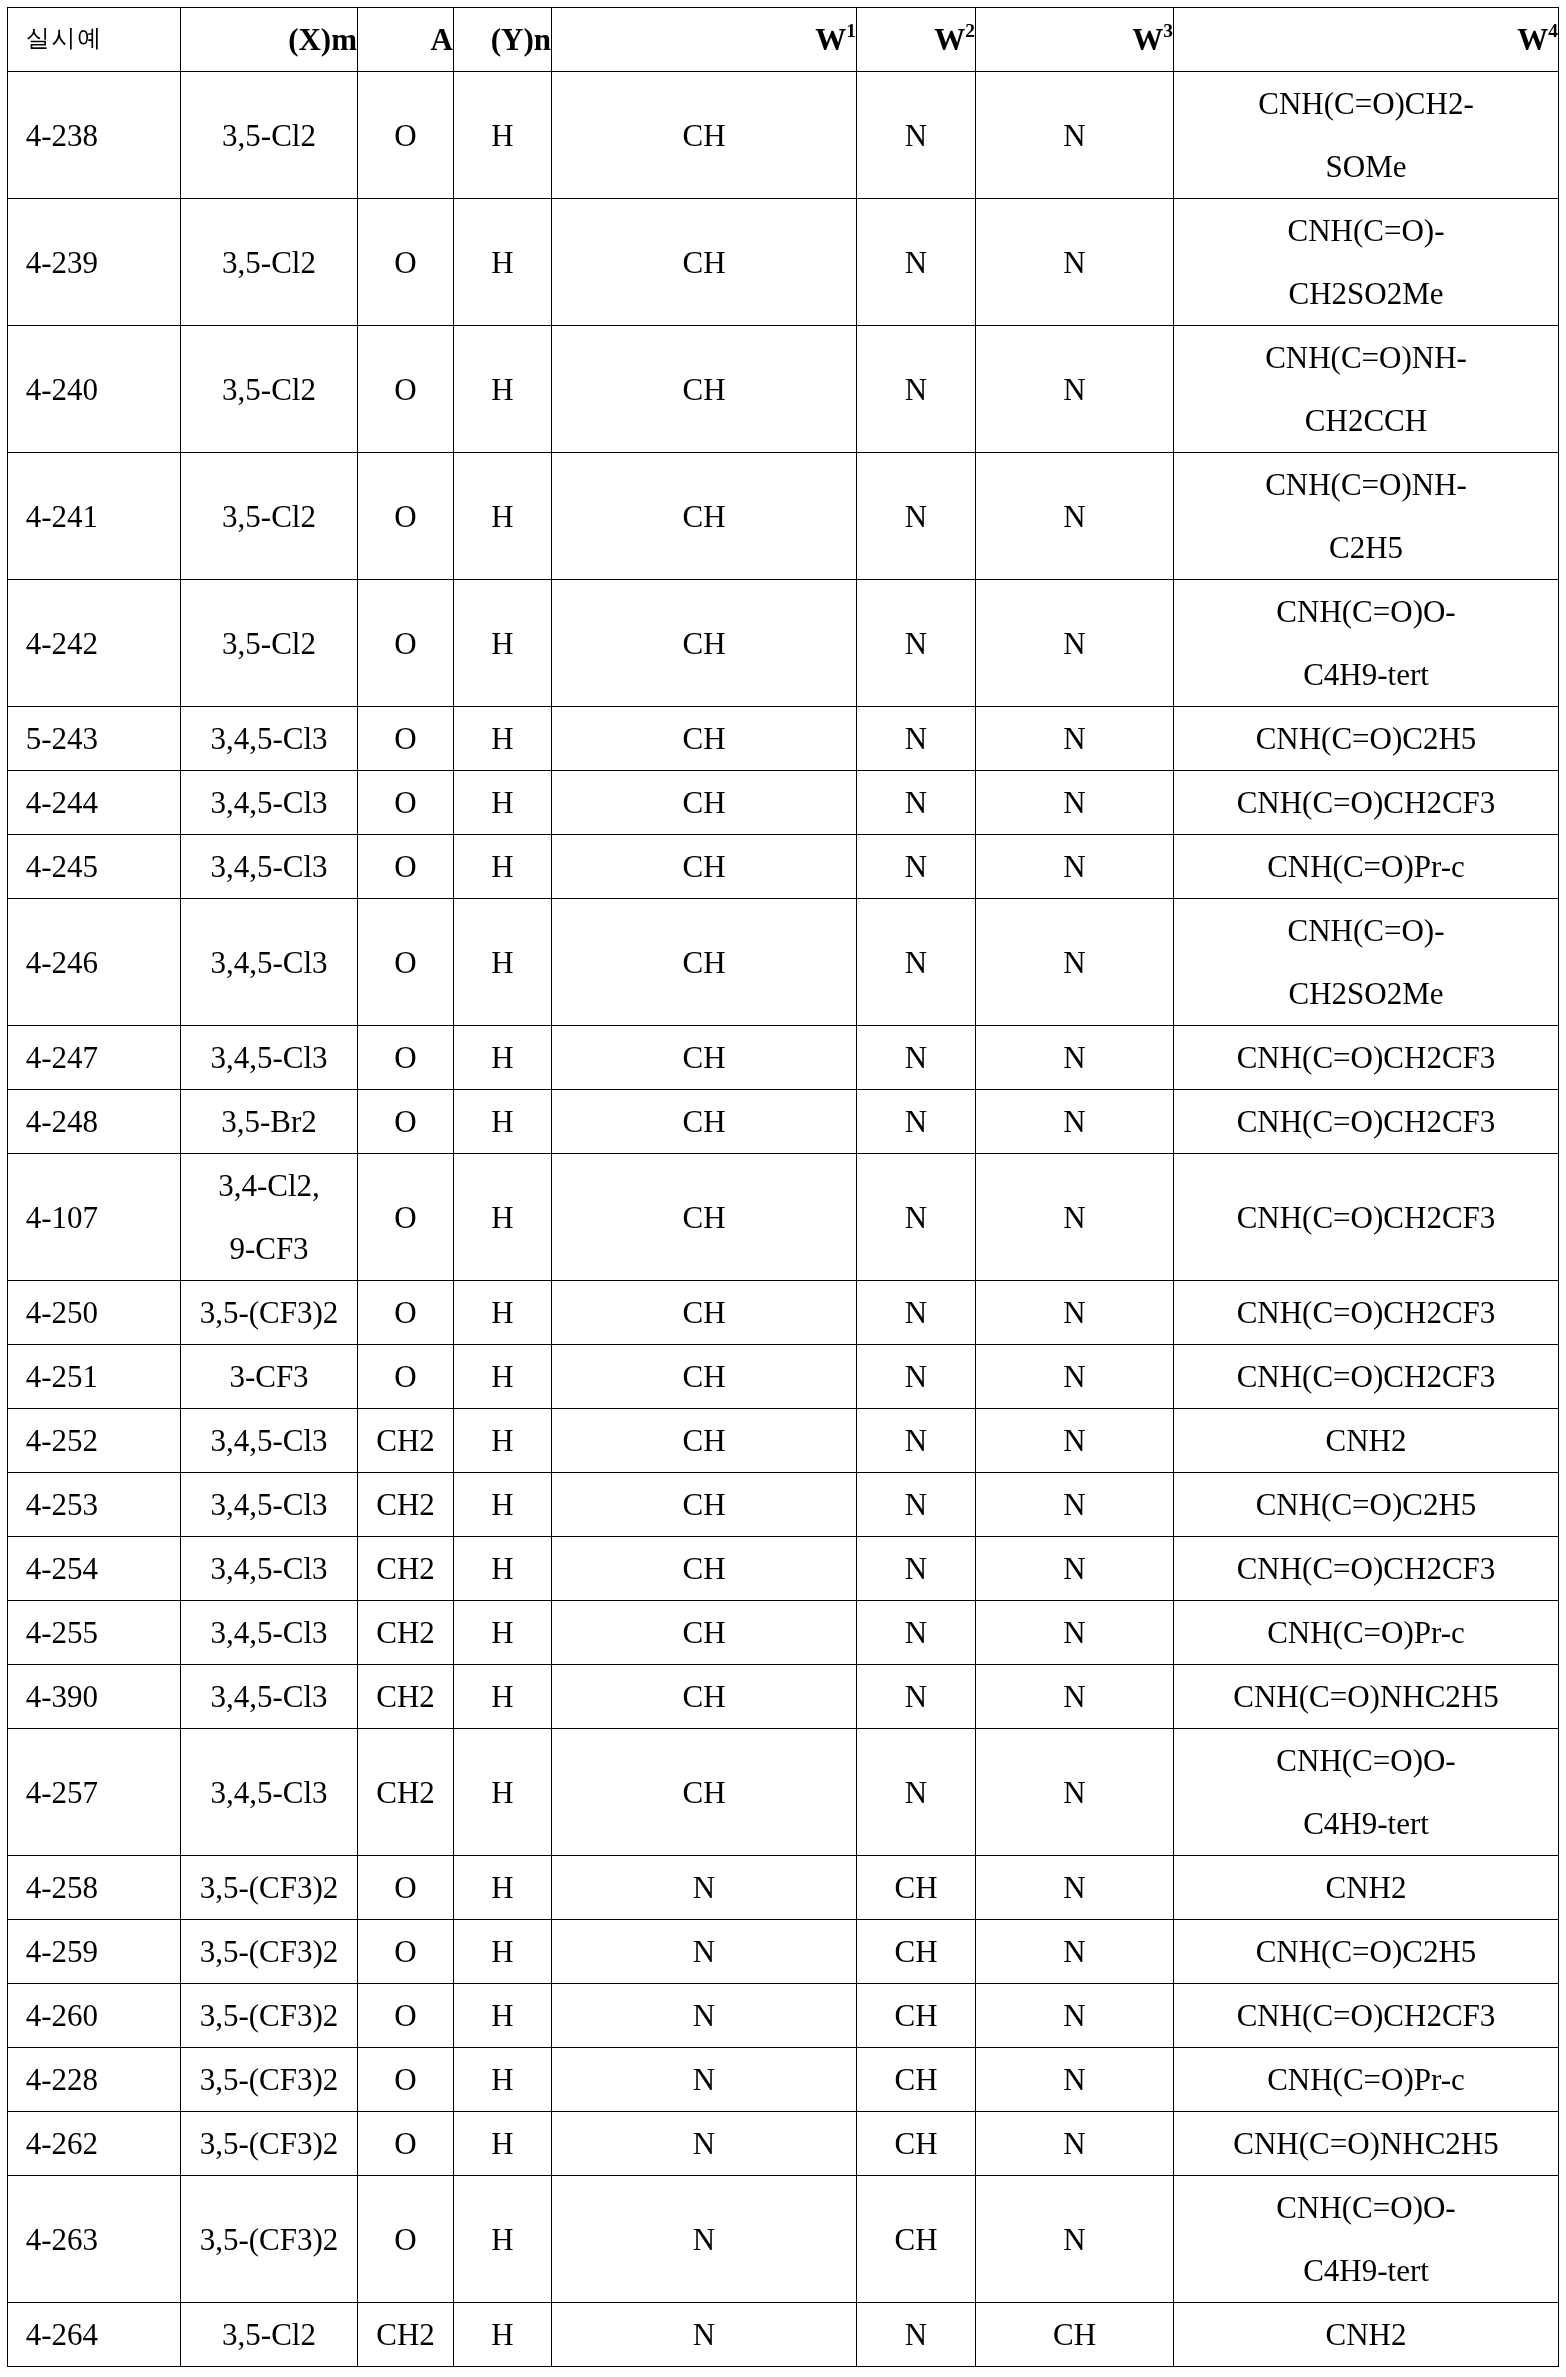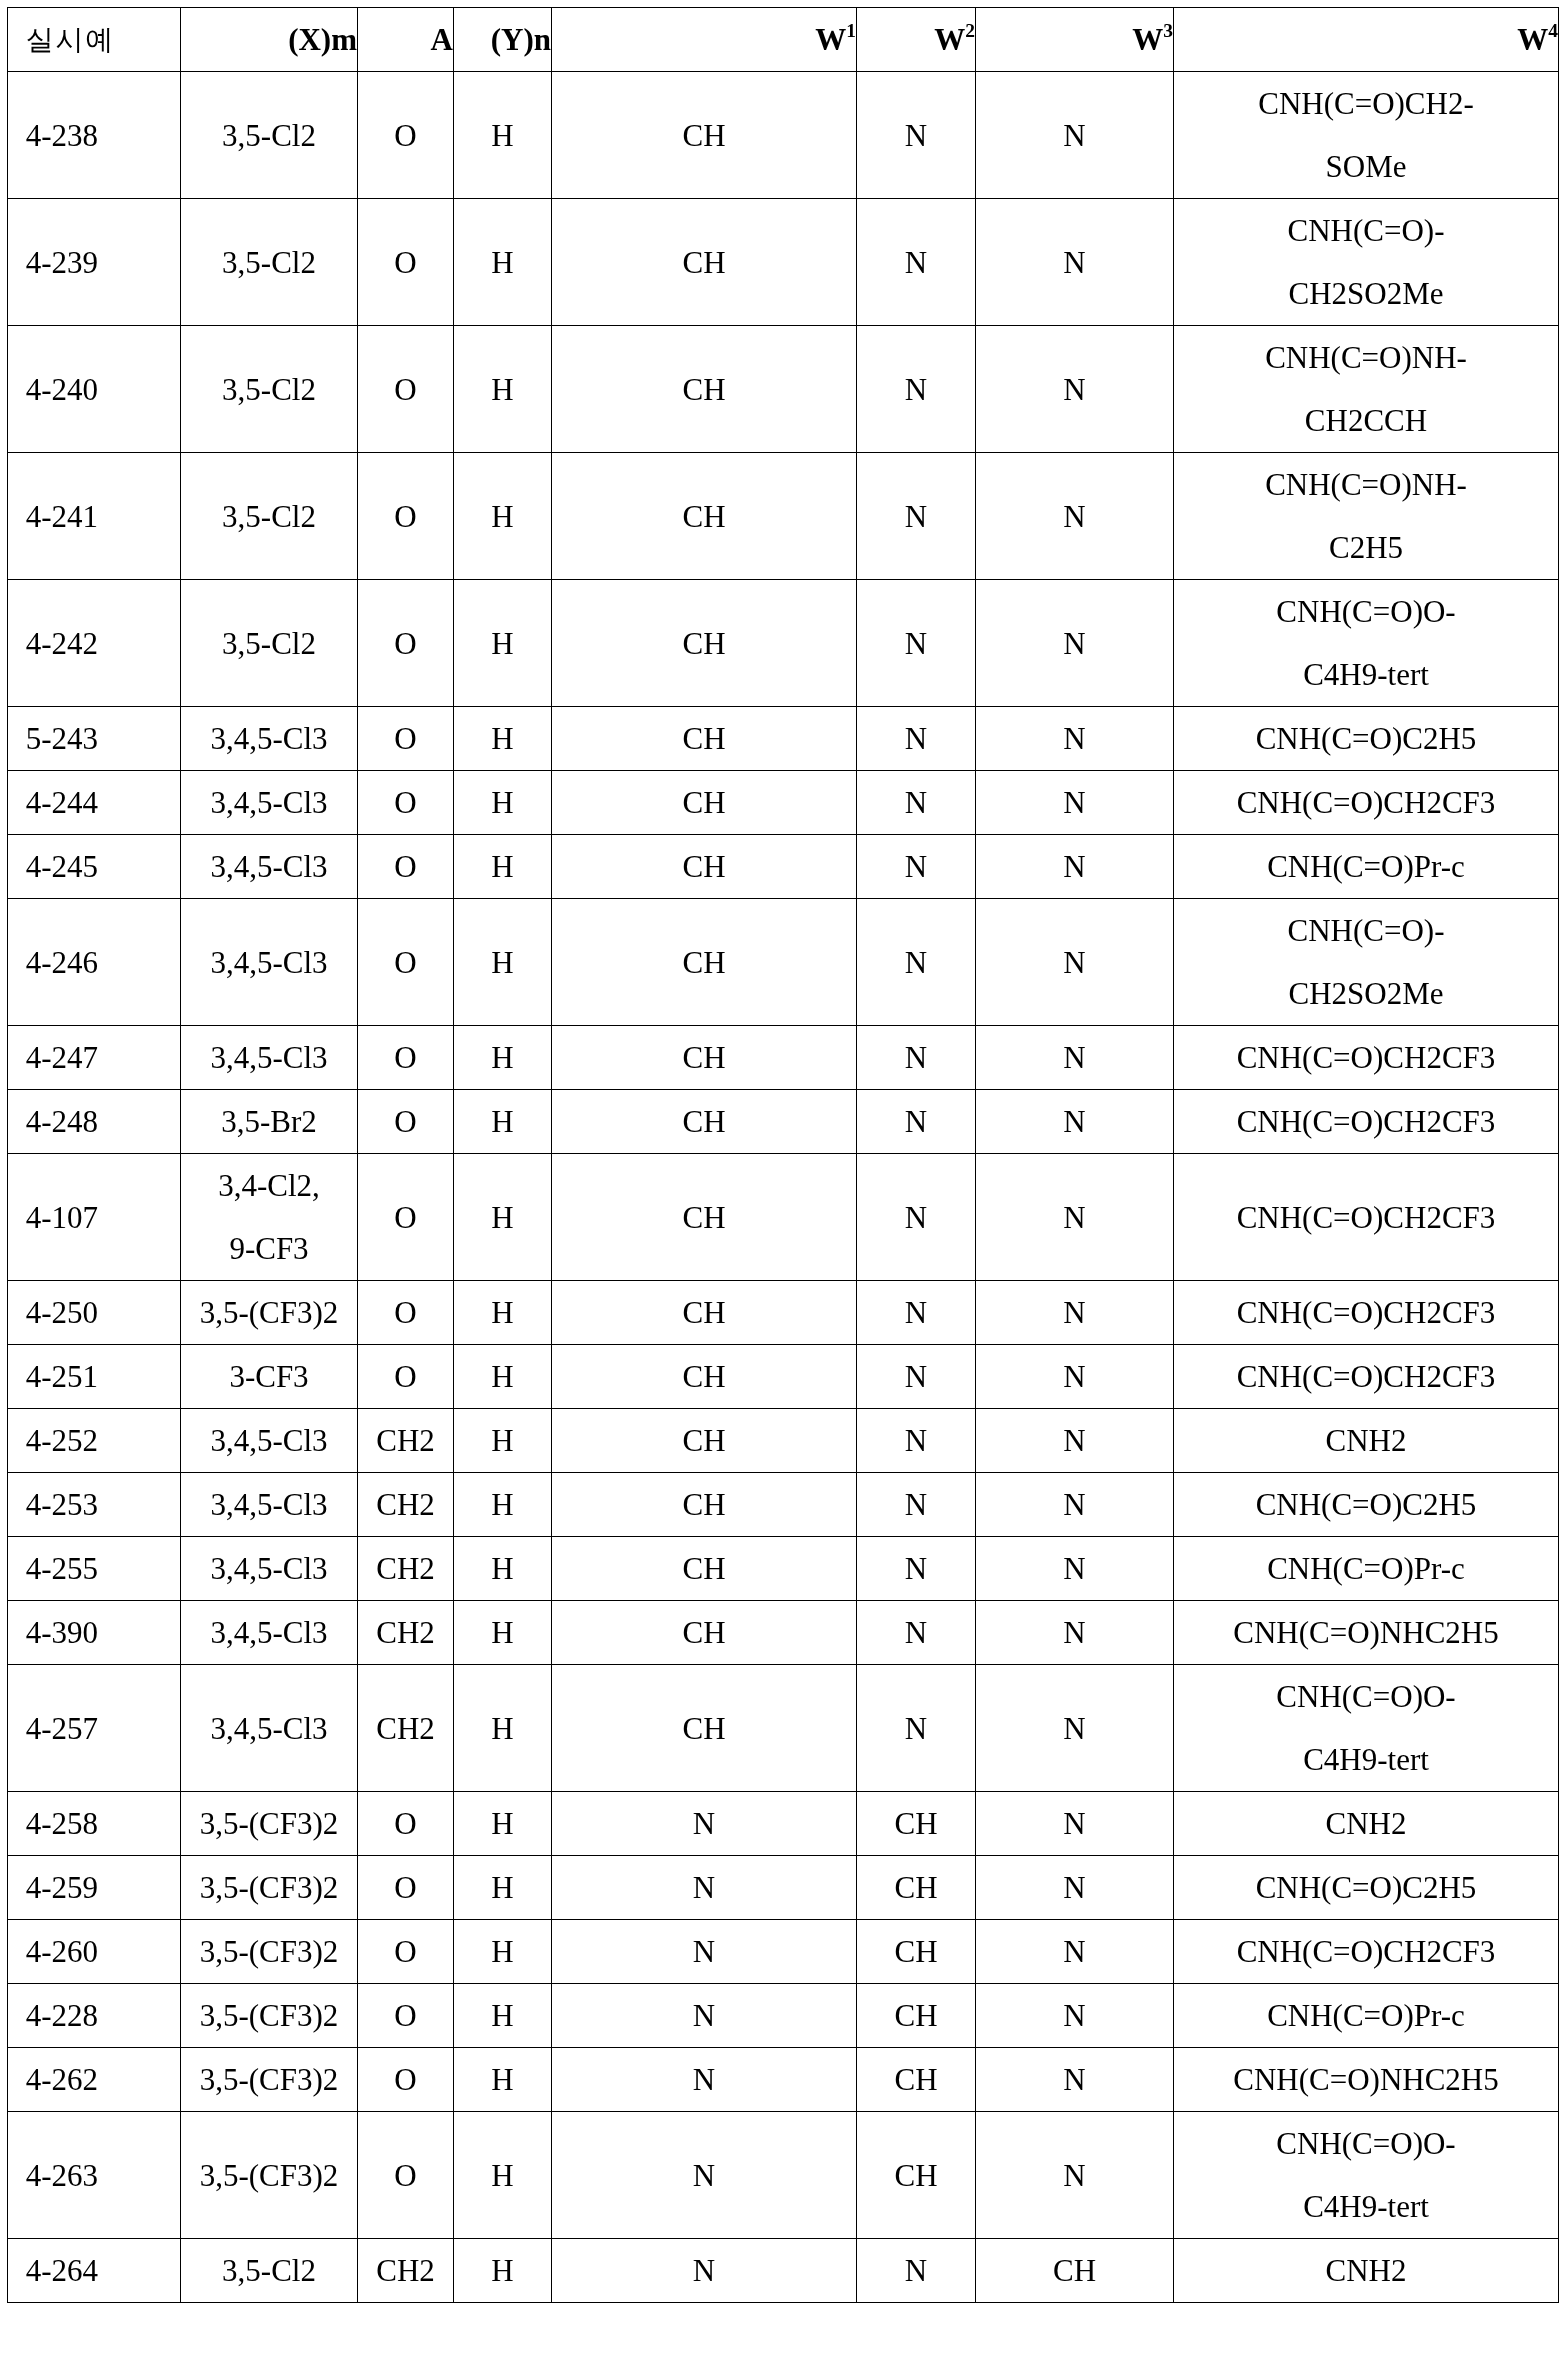--- a/index.html
+++ b/index.html
@@ -34,23 +34,23 @@
     font-weight: normal;
     white-space: nowrap;
     overflow: hidden;
   }
   table.data-table th {
     font-weight: bold;
     height: 62px;
     text-align: right;
   }
   table.data-table th.korean {
-    font-family: Liberation Serif, serif;
+    font-family: Liberation Mono, monospace;
     font-weight: normal;
-    font-size: 28px;
+    font-size: 24px;
     letter-spacing: 1.8px;
   }
   table.data-table th sup {
     font-size: 19.5px;
     line-height: 0;
     position: relative;
     top: -1.8px;
     vertical-align: super;
   }
   table.data-table td.col-id,
@@ -314,20 +314,34 @@
         <td>CH2</td>
         <td>H</td>
         <td>CH</td>
         <td>N</td>
         <td>N</td>
         <td>
           <span class="line">CNH(C=O)C2H5</span>
         </td>
       </tr>
       <tr class="single">
+        <td class="col-id">4-254</td>
+        <td>
+          <span class="line">3,4,5-Cl3</span>
+        </td>
+        <td>CH2</td>
+        <td>H</td>
+        <td>CH</td>
+        <td>N</td>
+        <td>N</td>
+        <td>
+          <span class="line">CNH(C=O)CH2CF3</span>
+        </td>
+      </tr>
+      <tr class="single">
         <td class="col-id">4-255</td>
         <td>
           <span class="line">3,4,5-Cl3</span>
         </td>
         <td>CH2</td>
         <td>H</td>
         <td>CH</td>
         <td>N</td>
         <td>N</td>
         <td>

